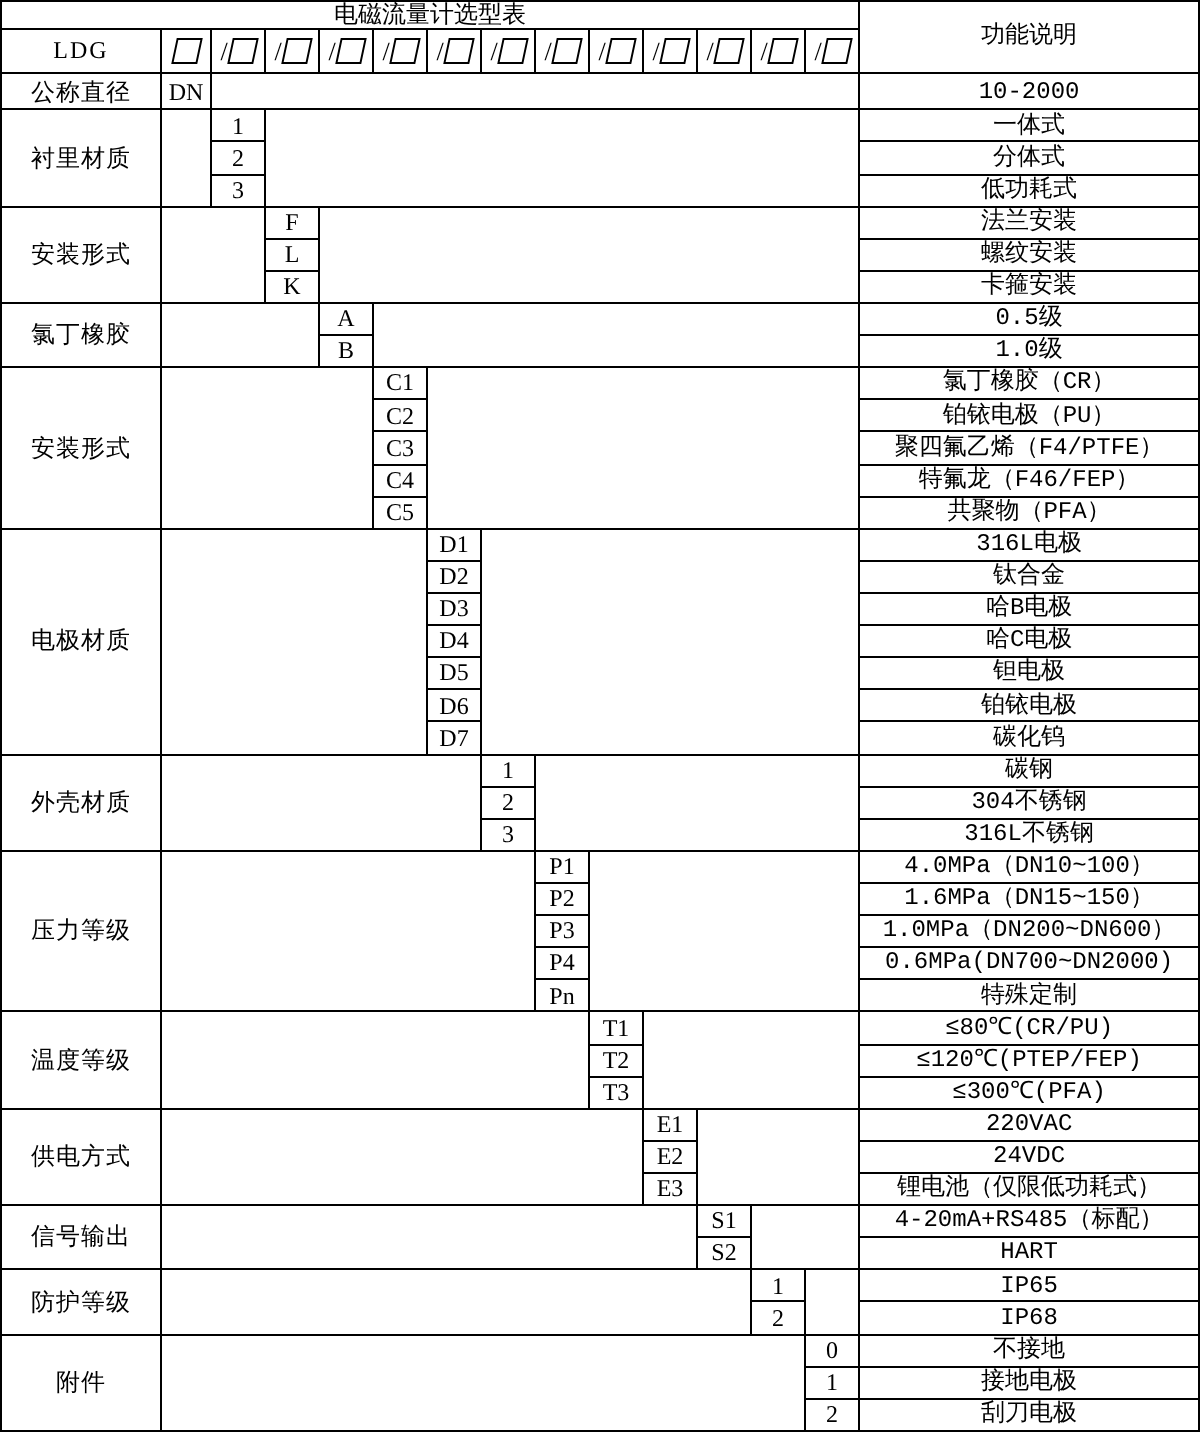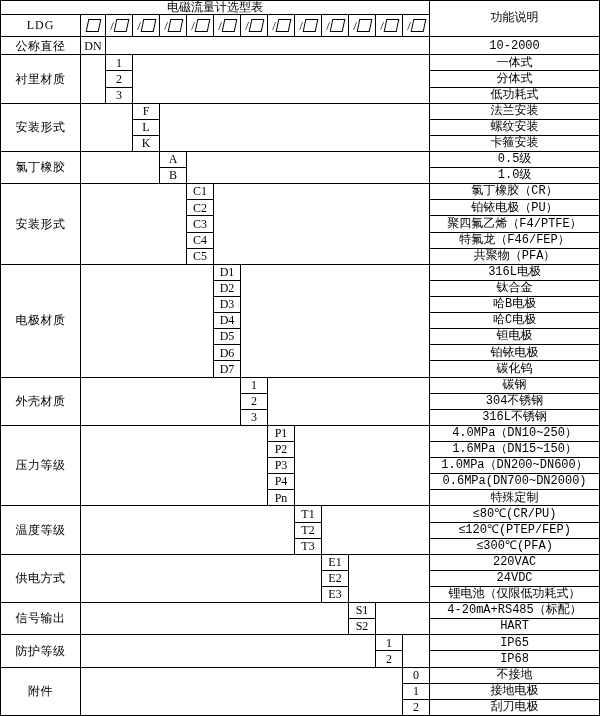--- a/index.html
+++ b/index.html
@@ -202,21 +202,21 @@
         </tr>
         <tr>
           <td class="code">3</td>
           <td class="desc">316L不锈钢</td>
         </tr>
         <tr>
           <td class="cat-label" rowspan="5">压力等级</td>
           <td class="blank" rowspan="5" colspan="7"></td>
           <td class="code">P1</td>
           <td class="blank" rowspan="5" colspan="5"></td>
-          <td class="desc desc-left">4.0MPa（DN10~250）</td>
+          <td class="desc desc-left">4.0MPa（DN10~100）</td>
         </tr>
         <tr>
           <td class="code">P2</td>
           <td class="desc desc-left">1.6MPa（DN15~150）</td>
         </tr>
         <tr>
           <td class="code">P3</td>
           <td class="desc desc-left">1.0MPa（DN200~DN600）</td>
         </tr>
         <tr>

